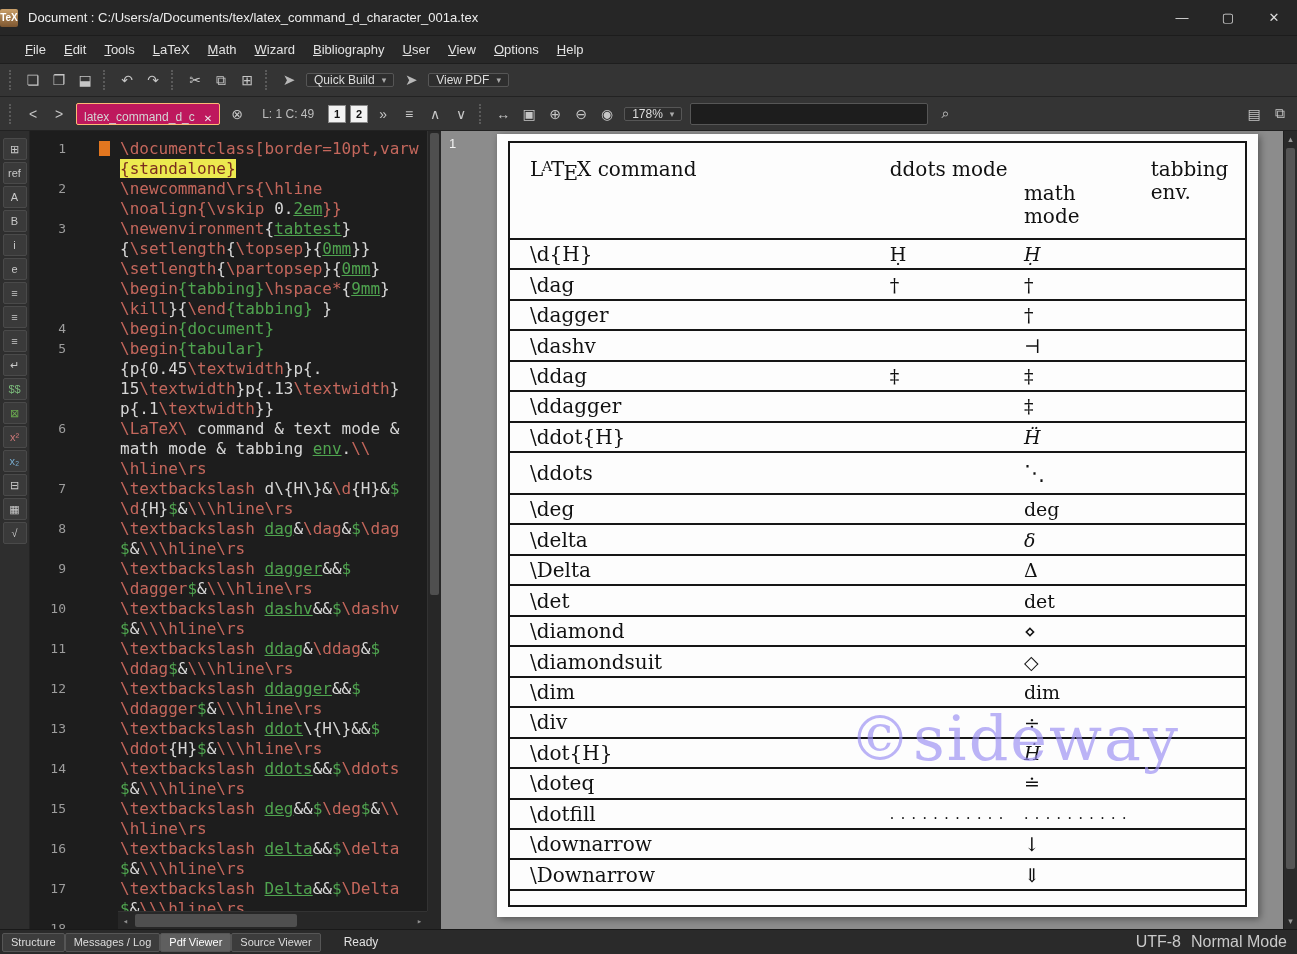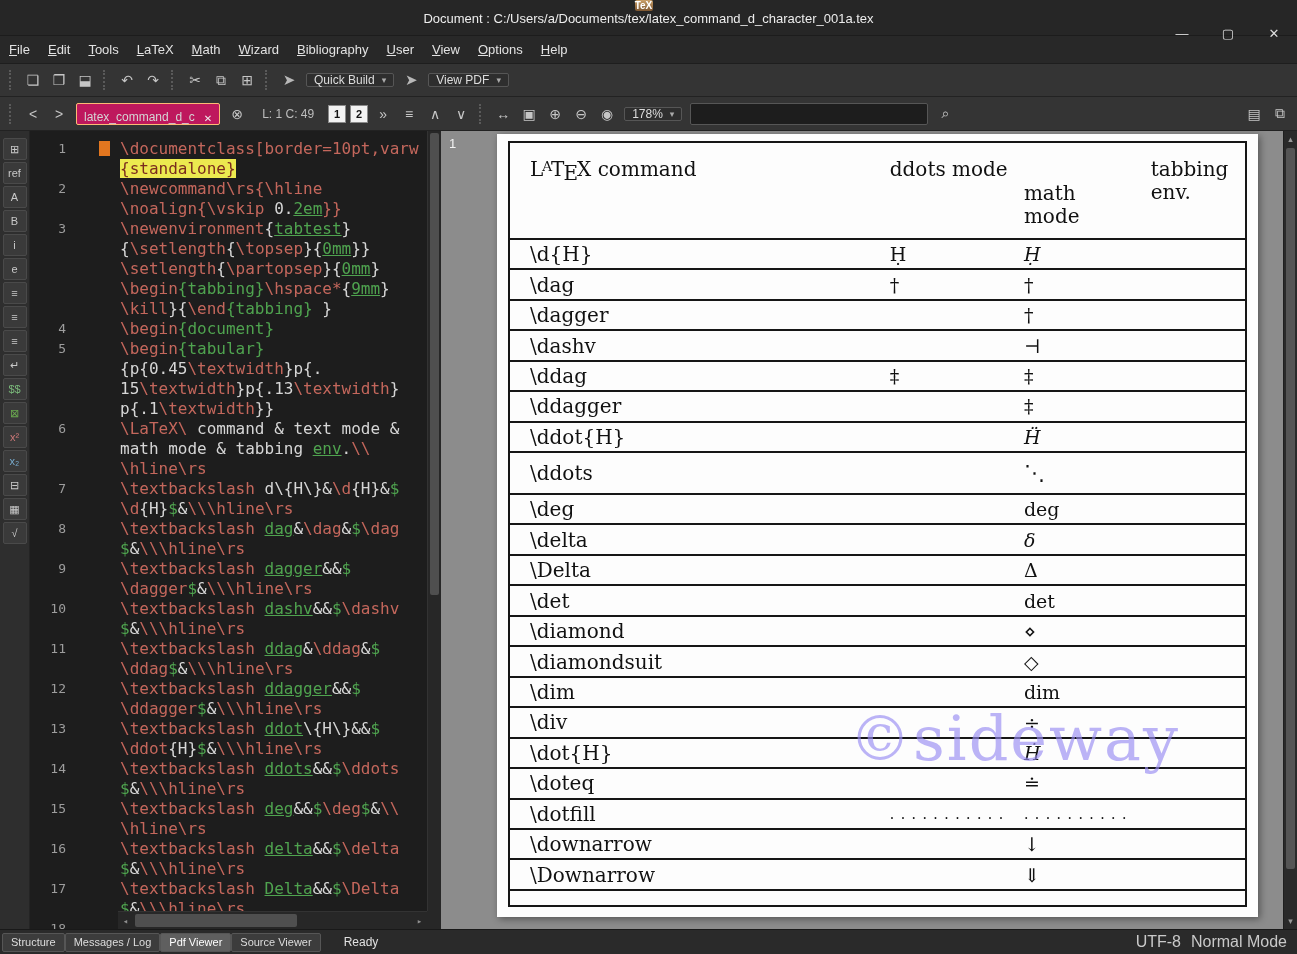--- a/index.html
+++ b/index.html
@@ -1,28 +1,28 @@
 <!DOCTYPE html>
 <html><head>
 <meta charset="utf-8">
 <style>
   *{margin:0;padding:0;box-sizing:border-box;}
   html,body{width:1297px;height:954px;overflow:hidden;}
   body{position:relative;background:#2a2a2a;font-family:"Liberation Sans",sans-serif;color:#ddd;}
 
   
-  .titlebar{height:36px;background:#262626;display:flex;align-items:center;padding-left:0;border-bottom:1px solid #1c1c1c;flex-direction:column;}
+  .titlebar{height:36px;background:#262626;display:flex;align-items:center;padding-left:0;border-bottom:1px solid #1c1c1c;}
   .app-icon{width:18px;height:18px;border-radius:2px;background:linear-gradient(#caa06a,#7d5630);color:#fff;
             font-size:10px;font-weight:bold;display:flex;align-items:center;justify-content:center;margin-right:10px;}
   .title-text{font-size:13px;color:#ededed;}
   .win-controls{margin-left:auto;display:flex;height:36px;}
   .win-btn{width:46px;display:flex;align-items:center;justify-content:center;color:#ddd;font-size:13px;}
 
   
-  .menubar{height:28px;background:#282828;display:flex;align-items:center;font-size:13px;color:#e2e2e2;border-bottom:1px solid #1e1e1e;padding-left:0;}
+  .menubar{height:28px;background:#282828;display:flex;align-items:center;font-size:13px;color:#e2e2e2;border-bottom:1px solid #1e1e1e;padding-left:16px;}
   .menu-item{display:inline-block;padding:4px 9px;cursor:default;}
   .menu-item::first-letter{text-decoration:underline;}
 
   
   .toolbar{background:#343434;border-bottom:1px solid #222;display:flex;align-items:center;padding:0 4px;}
   #toolbar1{height:33px;}
   #toolbar2{height:34px;}
   .tb-group{display:flex;align-items:center;}
   .grip{width:6px;height:20px;border-left:2px dotted #5a5a5a;margin:0 5px;}
   .tbtn{min-width:24px;height:24px;padding:0 2px;margin:0 1px;display:flex;align-items:center;justify-content:center;

